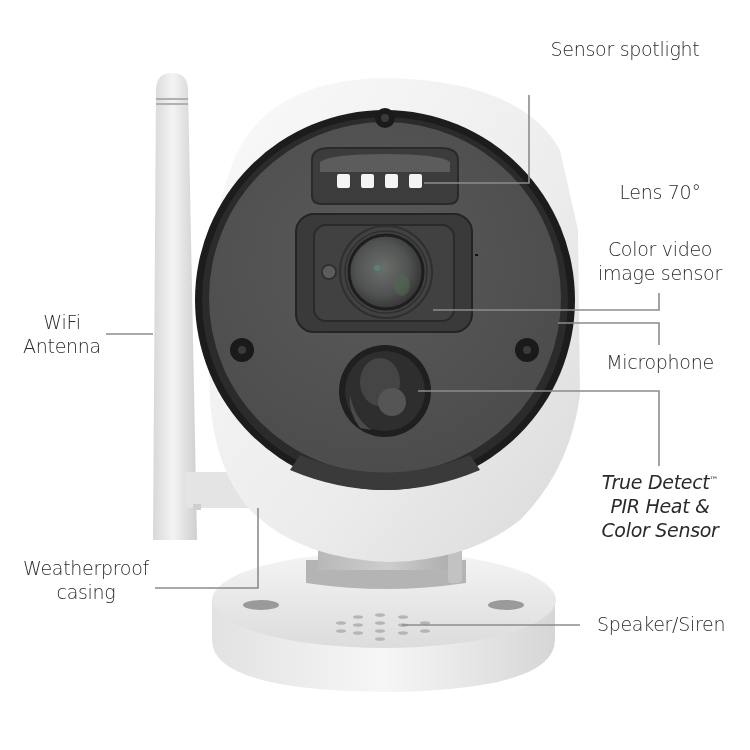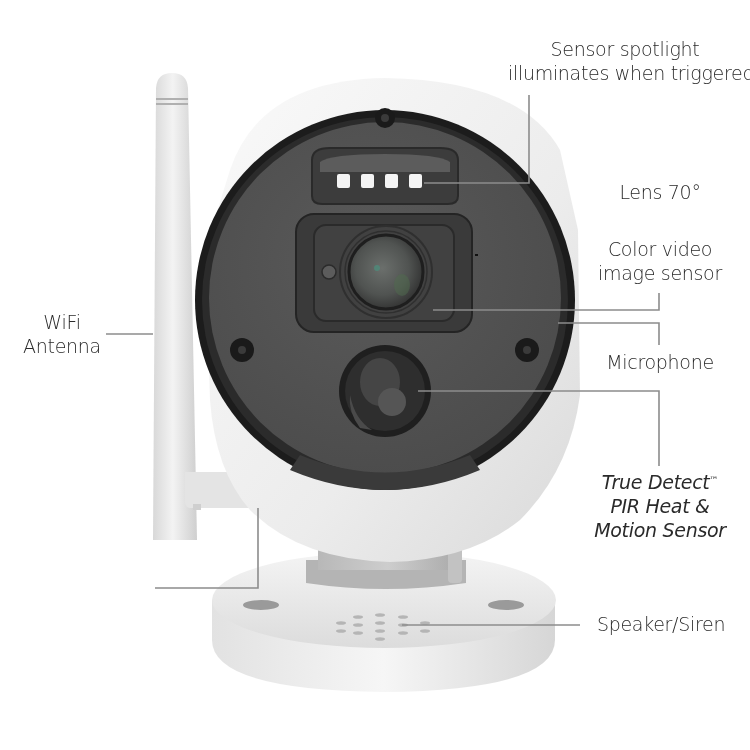--- a/index.html
+++ b/index.html
@@ -144,45 +144,48 @@
       <polyline points="558,323 659,323 659,345"></polyline>
       <polyline points="418,391 659,391 659,466"></polyline>
       <line x1="106" y1="334" x2="153" y2="334"></line>
       <polyline points="155,588 258,588 258,508"></polyline>
       <line x1="402" y1="625" x2="580" y2="625"></line>
     </g>
   </svg>
 
   <div class="label center" style="left:508px; top:37px; width:234px;">
     <span>Sensor spotlight</span>
-    <span>illuminates when triggered</span>
   </div>
 
   <div class="label center" style="left:580px; top:180px; width:160px;">
     <span>Lens 70°</span>
   </div>
 
   <div class="label center" style="left:590px; top:350px; width:140px;">
     <span>Microphone</span>
   </div>
 
   <div class="label center" style="left:580px; top:237px; width:160px;">
     <span>Color video</span>
     <span>image sensor</span>
   </div>
 
   <div class="label center" style="left:580px; top:470px; width:160px;font-style:italic;">
     <span><span style="display:inline">True Detect</span><span class="tm">™</span></span>
     <span>PIR Heat &amp;</span>
-    <span>Motion Sensor</span>
+    <span>Color Sensor</span>
   </div>
 
   <div class="label center" style="left:586px; top:612px; width:150px;text-align:center;">
     <span>Speaker/Siren</span>
   </div>
 
   <div class="label center" style="left:22px; top:310px; width:80px;">
     <span>WiFi</span>
     <span>Antenna</span>
   </div>
 
+  <div class="label center" style="left:16px; top:556px; width:140px;">
+    <span>Weatherproof</span>
+    <span>casing</span>
+  </div>
 
 </div>
 
 </body></html>

